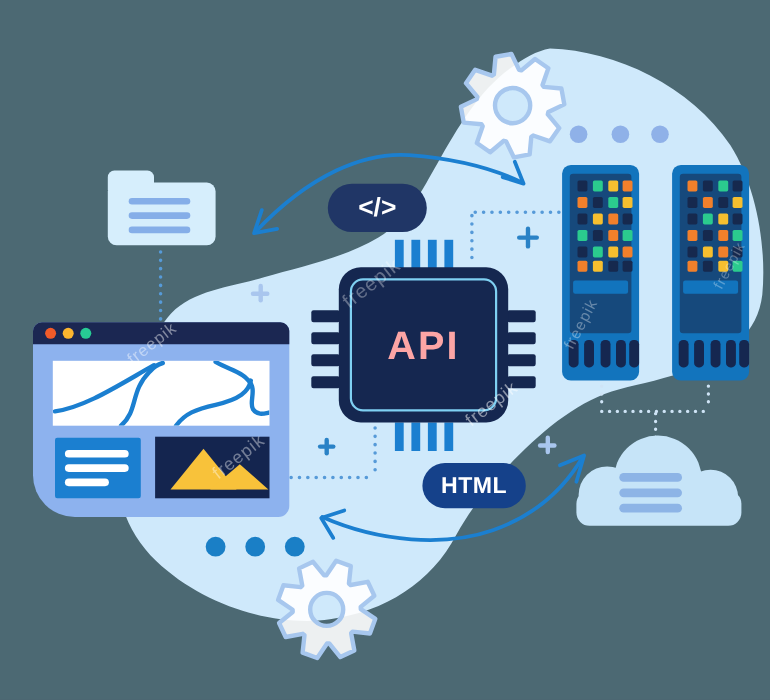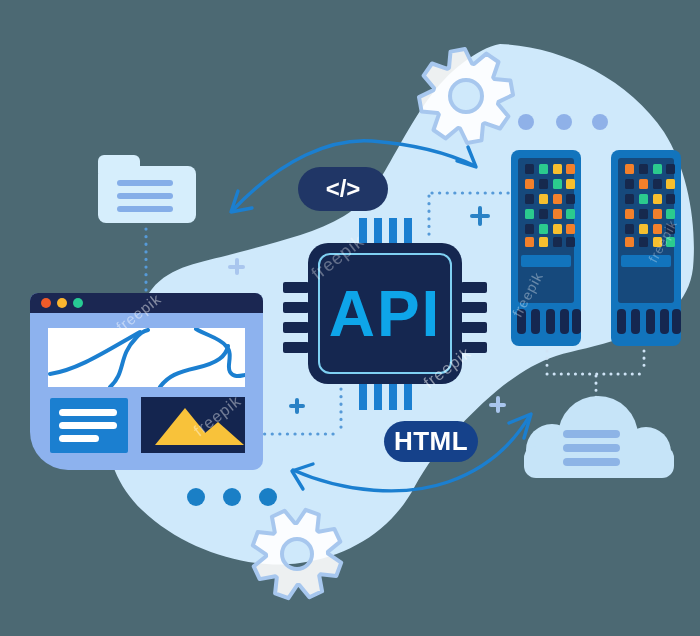--- a/index.html
+++ b/index.html
@@ -21,28 +21,28 @@
   .map-panel{position:absolute;left:18px;top:35px;width:197px;height:59px;background:#ffffff;overflow:hidden;}
   .list-card{position:absolute;left:20px;top:105px;width:78px;height:55px;background:#1b7fd0;border-radius:2px;}
   .list-line{position:absolute;left:9px;height:7px;background:#ffffff;border-radius:3.5px;}
   .image-card{position:absolute;left:111px;top:104px;width:104px;height:56px;background:#14254f;overflow:hidden;}
 
   
   .chip-wrap{left:283px;top:218px;width:204px;height:192px;}
   .chip-body{position:absolute;left:25px;top:25px;width:154px;height:141px;background:#152750;border-radius:20px;}
   .chip-inner{position:absolute;left:10px;top:10px;right:10px;bottom:10px;border:2px solid #7fd0f2;border-radius:12px;}
   .chip-label{position:absolute;left:0;top:0;width:100%;height:100%;display:flex;align-items:center;justify-content:center;
-              color:#0ea5e9;font-size:64px;font-weight:bold;letter-spacing:2px;}
+              color:#fca5a5;font-size:36px;font-weight:bold;letter-spacing:2px;}
   .pin-h{position:absolute;width:26px;height:11px;background:#152750;border-radius:2px;}
   .pin-v{position:absolute;width:8px;height:26px;background:#1b7fd0;}
 
   
   .pill{display:flex;align-items:center;justify-content:center;color:#fff;font-weight:bold;}
   .code-pill{left:298px;top:167px;width:90px;height:44px;border-radius:22px;background:#203666;font-size:24px;}
-  .html-pill{left:384px;top:421px;width:94px;height:41px;border-radius:20.5px;background:#15418a;font-size:26px;letter-spacing:.5px;}
+  .html-pill{left:384px;top:421px;width:94px;height:41px;border-radius:20.5px;background:#15418a;font-size:21px;letter-spacing:.5px;}
 
   
   .server{position:absolute;top:150px;width:70px;height:196px;background:#1274bd;border-radius:8px;}
   .server-panel{position:absolute;left:7px;top:8px;width:56px;height:145px;background:#16497c;border-radius:3px;}
   .server-light{position:absolute;width:9px;height:10px;border-radius:1.5px;}
   .server-slot{position:absolute;left:10px;top:105px;width:50px;height:12px;background:#1274bd;border-radius:2px;}
   .server-vent{position:absolute;top:159px;width:9px;height:25px;background:#152750;border-radius:4px;}
 
   .dot{position:absolute;border-radius:50%;}
 

